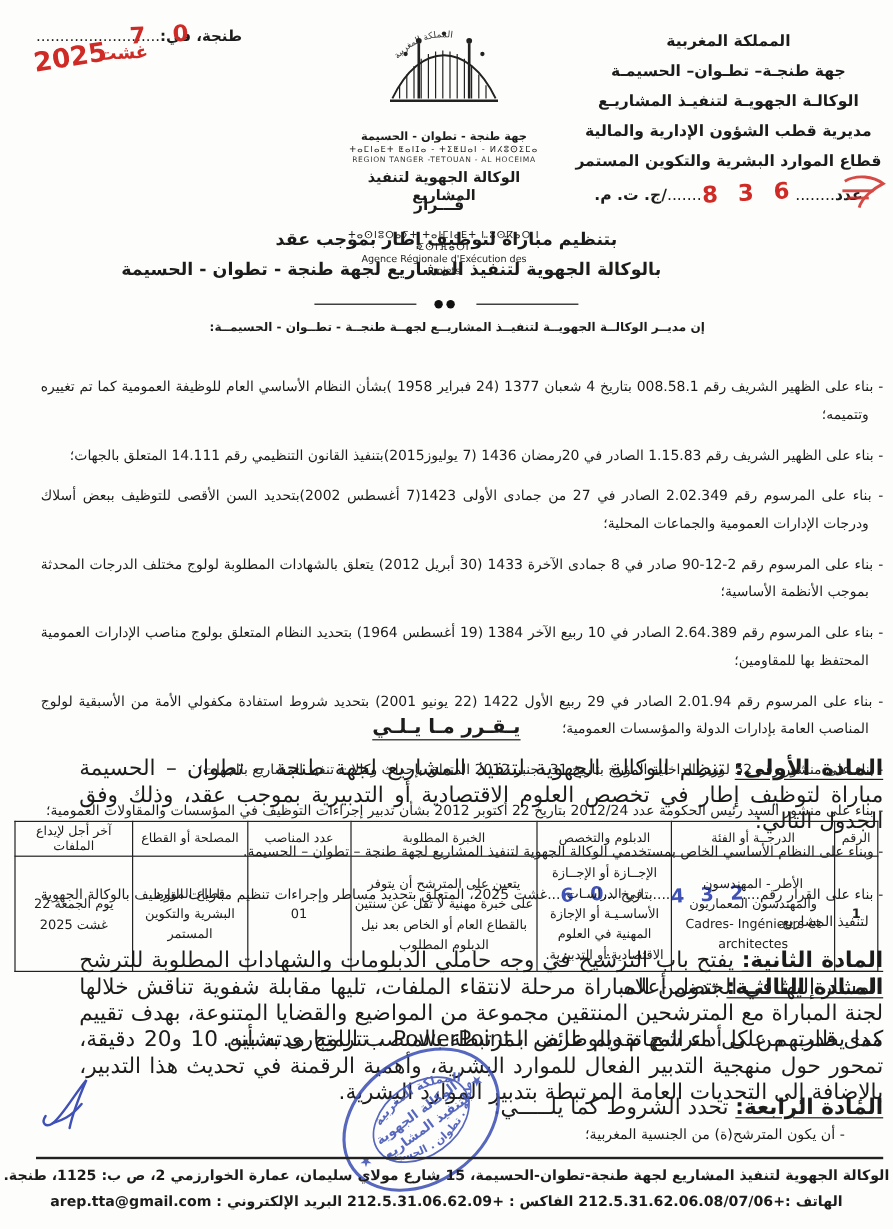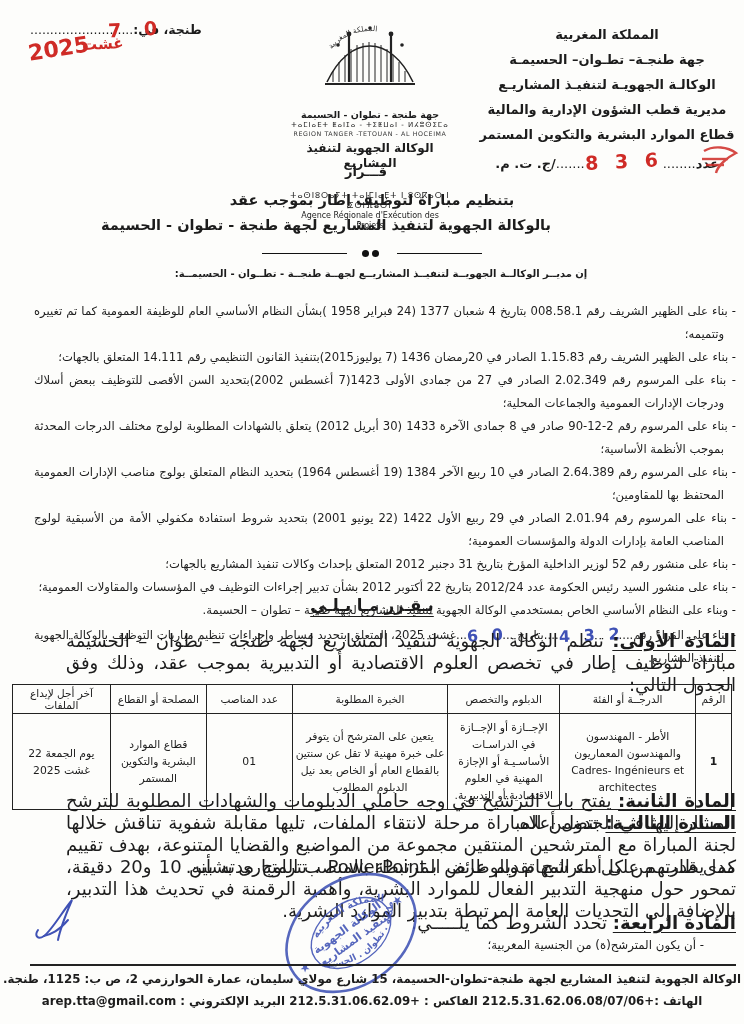--- a/index.html
+++ b/index.html
@@ -36,21 +36,21 @@
   .title2{top:192px;left:0;width:744px;font-size:14.5px;font-weight:800;}
   .title3{top:217px;left:0;width:652px;font-size:14.5px;font-weight:800;}
   .divider{top:250px;left:262px;width:220px;height:8px;}
   .divider .bar{position:absolute;top:3px;width:85px;border-top:1.6px solid #111;}
   .divider .b1{left:0;} .divider .b2{right:0;}
   .divider .dot{position:absolute;top:0;width:7px;height:7px;border-radius:50%;background:#111;}
   .divider .d1{left:100px;} .divider .d2{left:110px;}
   .intro{top:268px;right:12px;left:30px;font-size:10px;font-weight:800;text-align:center;}
   
   .bullets{top:300px;right:8px;left:34px;font-size:11.6px;line-height:23px;text-align:justify;}
-  .bullets .bl{padding-right:12px;text-indent:-12px;}
+  .bullets .bl{padding-right:12px;text-indent:-12px;margin-top:11px;}
   .bullets .hw-blue{font-size:16px;letter-spacing:4px;position:relative;top:2px;}
   .dots{letter-spacing:1px;font-weight:400;}
   
   .decide{top:596px;left:0;width:744px;font-size:16.5px;font-weight:800;text-decoration:underline;text-underline-offset:5px;}
   .art{right:8px;left:30px;font-size:18px;line-height:22px;text-align:justify;margin-left:36px;}
   .artlbl{font-weight:800;text-decoration:underline;text-underline-offset:3px;}
   .a1{top:630px;}
   
   table.grid{position:absolute;top:684px;right:12px;left:12px;width:720px;border-collapse:collapse;direction:rtl;font-size:10.8px;}
   table.grid th,table.grid td{border:1.3px solid #222;padding:2px 3px;text-align:center;vertical-align:middle;}

